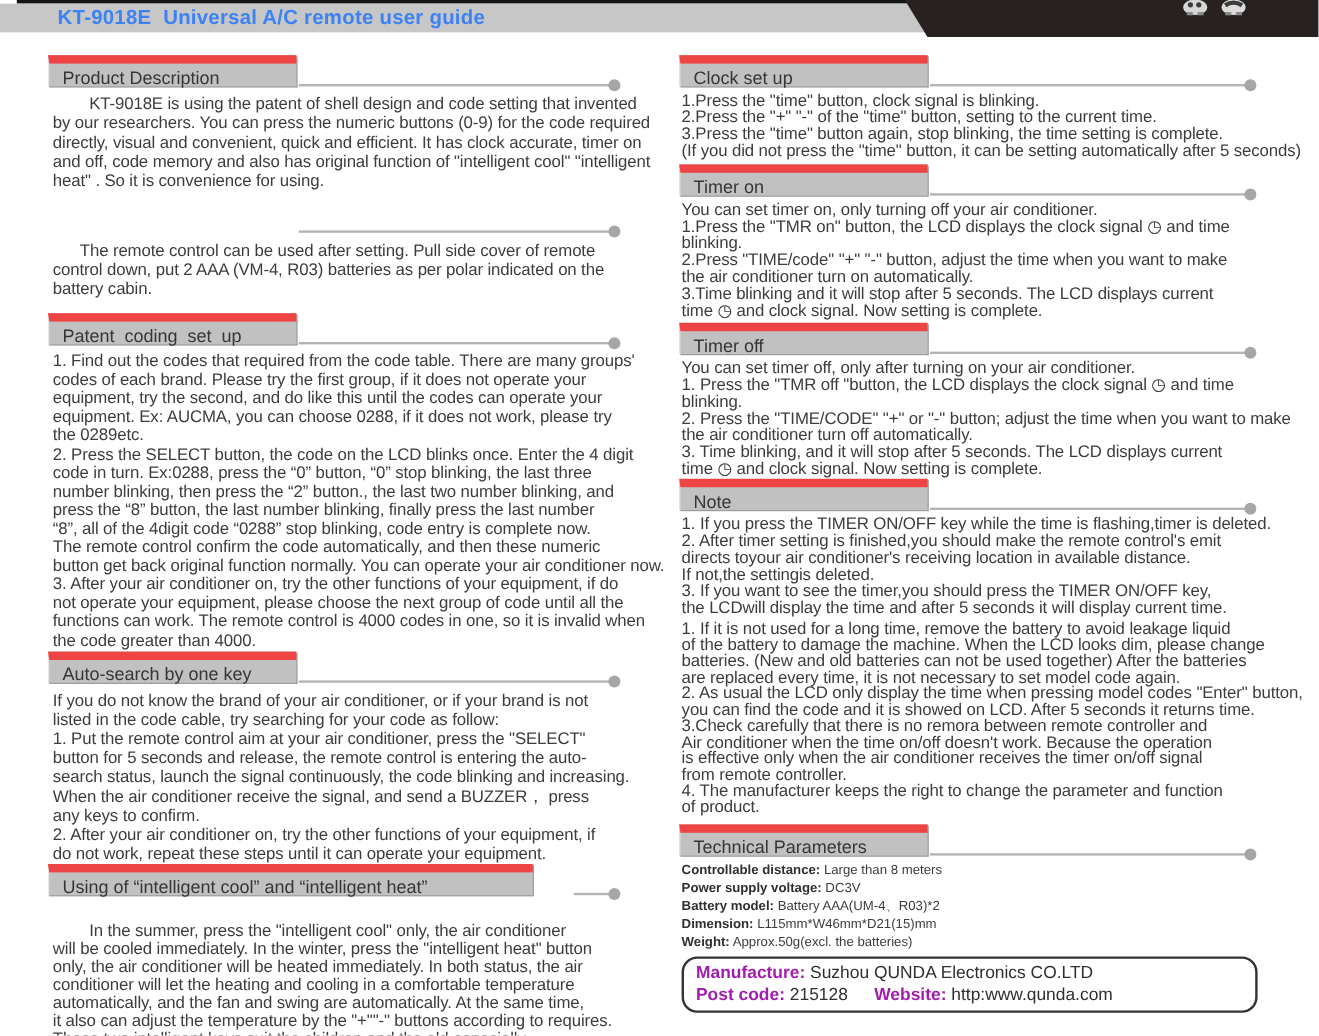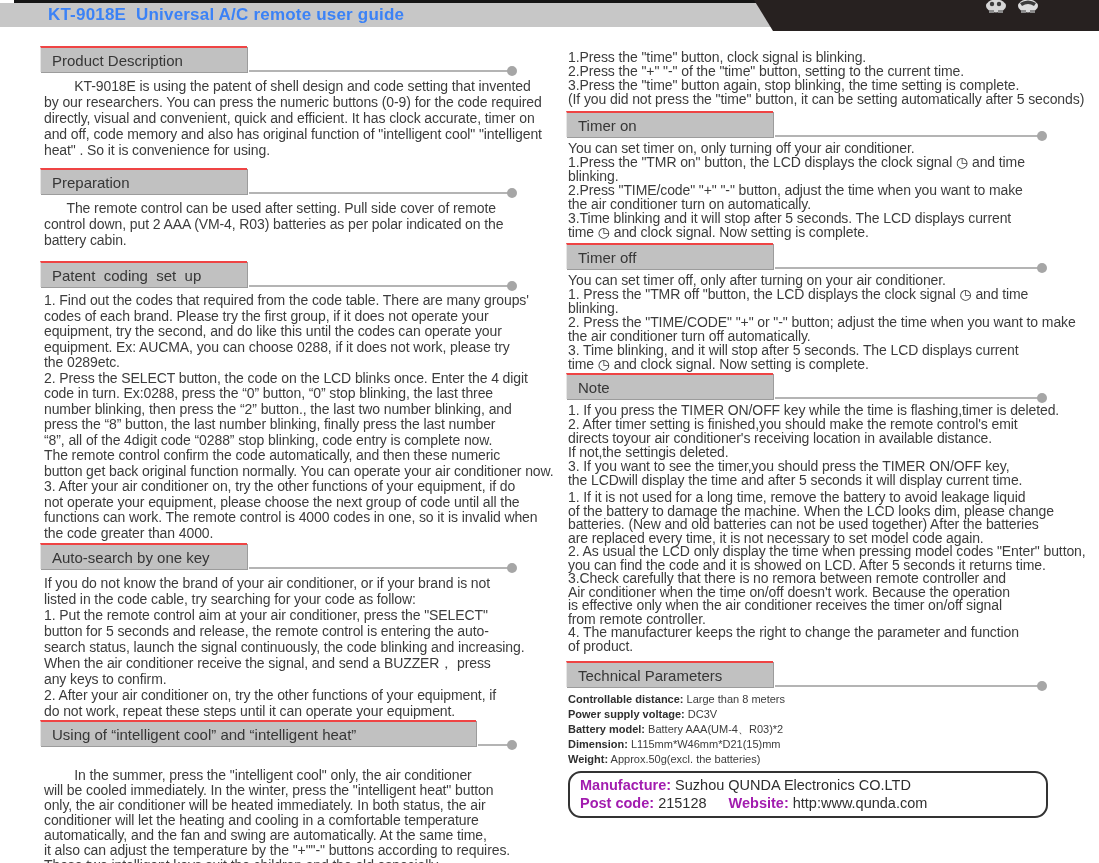--- a/index.html
+++ b/index.html
@@ -32,26 +32,26 @@
   
   .col { position:absolute; top:46px; }
   .col-left  { left:40px;  width:478px; }
   .col-right { left:566px; width:482px; }
 
   
   .sec-head { position:relative; height:26px; }
   .sec-bar {
     position:absolute; left:0; top:0; height:26px; width:207px;
     background:#c1c1c1; box-sizing:border-box;
-    border-top:2px solid #ef4444; border-left:1px solid #e6e6e6;
+    border-top:7px solid #ef4444; border-left:1px solid #e6e6e6;
     box-shadow:1px 1px 0 #9c9c9c;
     font-size:15px; line-height:25px; color:#363636;
     padding-left:11px; white-space:pre; overflow:visible;
   }
-  .bar-wide { width:436px; }
+  .bar-wide { width:404px; }
   .sec-rule { position:absolute; left:209px; right:8px; bottom:0; height:2px; background:#b4b4b4; }
   .sec-rule.from-wide { left:438px; }
   .sec-dot {
     position:absolute; right:-7px; top:-4px; width:10px; height:10px;
     border-radius:50%; background:#a6a6a6;
   }
 
   
   .body {
     margin:6px 0 0 4px; white-space:pre;
@@ -120,21 +120,20 @@
     </div>
     <div class="body">        KT-9018E is using the patent of shell design and code setting that invented
 by our researchers. You can press the numeric buttons (0-9) for the code required
 directly, visual and convenient, quick and efficient. It has clock accurate, timer on
 and off, code memory and also has original function of "intelligent cool" "intelligent
 heat" . So it is convenience for using.</div>
   </section>
 
   <section class="mb13">
     <div class="sec-head">
-      <div class="sec-bar">Preparation</div>
       <div class="sec-rule">
           <i class="sec-dot"></i>
         </div>
     </div>
     <div class="body">      The remote control can be used after setting. Pull side cover of remote
 control down, put 2 AAA (VM-4, R03) batteries as per polar indicated on the
 battery cabin.</div>
   </section>
 
   <section class="mb2">
@@ -194,20 +193,26 @@
 automatically, and the fan and swing are automatically. At the same time,
 it also can adjust the temperature by the "+""-" buttons according to requires.
 These two intelligent keys suit the children and the old especially.</div>
   </section>
 
 </div>
 
 <div class="col col-right">
 
   <section class="mb5">
+    <div class="sec-head">
+      <div class="sec-bar">Clock set up</div>
+      <div class="sec-rule">
+          <i class="sec-dot"></i>
+        </div>
+    </div>
     <div class="body">1.Press the "time" button, clock signal is blinking.
 2.Press the "+" "-" of the "time" button, setting to the current time.
 3.Press the "time" button again, stop blinking, the time setting is complete.
 (If you did not press the "time" button, it can be setting automatically after 5 seconds)</div>
   </section>
 
   <section class="mb4">
     <div class="sec-head">
       <div class="sec-bar">Timer on</div>
       <div class="sec-rule">

